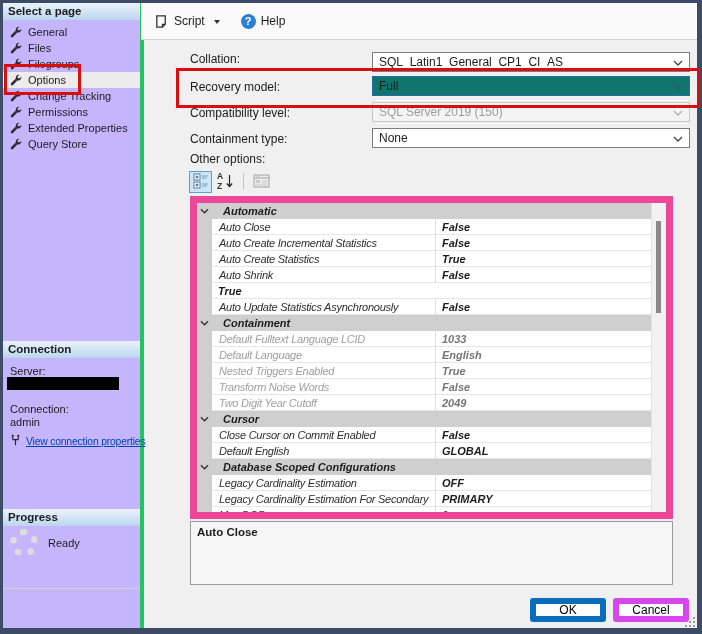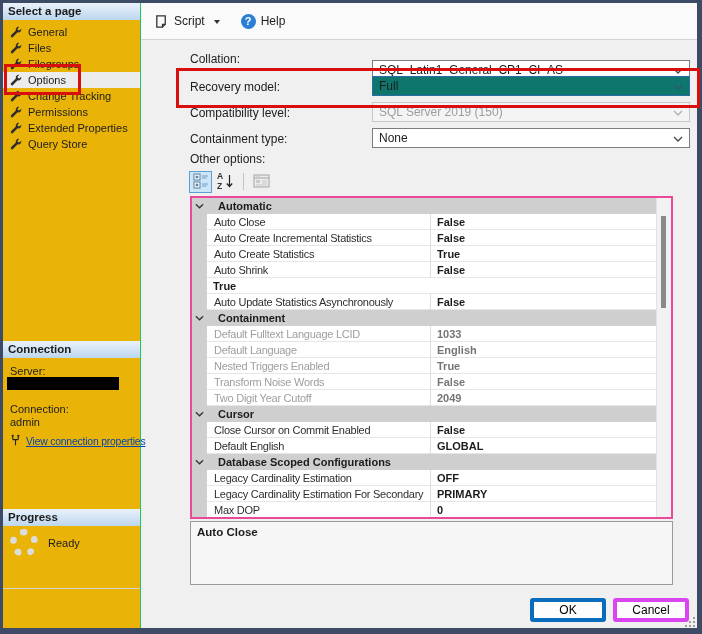--- a/index.html
+++ b/index.html
@@ -2,21 +2,21 @@
 <html><head>
 <meta charset="utf-8">
 <style>
   html,body{margin:0;padding:0;background:#888;}
   #root{position:relative;width:702px;height:634px;background:#3d4b66;
         font-family:"Liberation Sans",sans-serif;font-size:11px;color:#1c1c1c;overflow:hidden;}
   #inner{position:absolute;left:3px;top:3px;right:5px;bottom:6px;background:#f0f0f0;}
   #layer{position:absolute;inset:0;}
 
   
-  #sidebar{position:absolute;left:3px;top:3px;width:137px;bottom:6px;background:#eab308;border-right:1px solid #22c55e;}
+  #sidebar{position:absolute;left:3px;top:3px;width:137px;bottom:6px;background:#c4b5fd;border-right:4px solid #22c55e;}
   .side-header{position:absolute;left:0;right:0;height:17px;line-height:17px;padding-left:5px;
                font-weight:bold;font-size:11.5px;background:linear-gradient(#eaf2fb,#bcd6ee);}
   #pages{position:absolute;left:0;top:21px;right:0;}
   .page-item{height:16px;display:flex;align-items:center;padding-left:7px;gap:6px;cursor:default;}
   .page-item.selected{background:#ececec;}
   .page-label{font-size:11px;white-space:nowrap;}
   .wrench{width:12px;height:12px;flex:0 0 12px;display:flex;align-items:center;}
   .side-text{position:absolute;left:7px;font-size:11px;white-space:nowrap;}
   #server-redacted{position:absolute;left:4px;top:374px;width:112px;height:13px;background:#000;}
   #conn-link-row{position:absolute;left:6px;top:431px;display:flex;align-items:center;gap:4px;text-align:center;}
@@ -49,21 +49,21 @@
   .tbtn{width:23px;height:22px;display:flex;align-items:center;justify-content:center;
         border:1px solid transparent;box-sizing:border-box;position:relative;}
   .tbtn.selected{background:#cde6f7;border-color:#5e9fd4;}
   .tsep{width:1px;height:17px;background:#c4c4c4;margin:0 4px;}
   #az-icon{width:17px;height:17px;position:relative;font-weight:bold;color:#333;}
   #az-icon .la{position:absolute;left:0;top:-2px;font-size:8.5px;}
   #az-icon .lz{position:absolute;left:0;bottom:-1px;font-size:8.5px;}
 
   
   #grid{position:absolute;left:190px;top:196px;width:483px;height:323px;background:#fff;
-        border:2px solid #ec4899;box-sizing:border-box;overflow:hidden;}
+        border:7px solid #ec4899;box-sizing:border-box;overflow:hidden;font-style:italic;}
   #grid-rows{position:absolute;left:0;top:0;right:14px;}
   .grid-row{height:16px;display:flex;align-items:stretch;box-shadow:inset 0 -1px #e6e6e6;}
   .grid-row.cat{background:#cfcfcf;box-shadow:none;font-weight:bold;}
   .chev{width:15px;display:flex;align-items:center;justify-content:center;}
   .cat-label{display:flex;align-items:center;padding-left:11px;font-size:11px;white-space:nowrap;}
   .gutter{width:15px;background:#cfcfcf;box-sizing:border-box;}
   .plabel{width:224px;box-sizing:border-box;padding-left:7px;border-right:1px solid #dedede;
           display:flex;align-items:center;color:#2e2e2e;font-size:11px;letter-spacing:-0.25px;
           white-space:nowrap;overflow:hidden;}
   .pvalue{flex:1;padding-left:6px;display:flex;align-items:center;font-weight:bold;font-size:11px;
@@ -72,21 +72,21 @@
   .grid-row.dis .pvalue{color:#757575;}
   #grid-scrollbar{position:absolute;top:0;right:0;bottom:0;width:14px;background:#f2f2f2;border-left:1px solid #e2e2e2;}
   #grid-thumb{position:absolute;left:4px;top:18px;width:5px;height:92px;background:#8a8a8a;}
 
   
   #desc{position:absolute;left:190px;top:521px;width:483px;height:64px;background:#f6f6f6;
         border:1px solid #9a9a9a;box-sizing:border-box;}
   #desc-title{font-weight:bold;font-size:11.5px;padding:4px 0 0 6px;}
 
   
-  .btn{position:absolute;top:598px;width:76px;height:24px;background:#fdfdfd;border:4px solid #d946ef;
+  .btn{position:absolute;top:598px;width:76px;height:24px;background:#fdfdfd;border:6px solid #d946ef;
        border-radius:3px;display:flex;align-items:center;justify-content:center;font-size:12px;cursor:default;}
   .btn.default{border-color:#0a6cbd;}
   #grip{position:absolute;left:684px;top:616px;}
 </style>
 </head>
 <body>
 
 <div id="root">
   <div id="inner"></div>
   <div id="layer">
@@ -200,21 +200,21 @@
           <path d="M9 14v-3h3" fill="none" stroke="#333" stroke-width="1.2"></path>
         </svg>
       </span>
       <span class="tlabel">Script</span>
       <span class="caret"></span>
       <span id="help-icon">?</span>
       <span class="tlabel">Help</span>
     </div>
 
     <div class="flabel" style="top:52px;">Collation:</div>
-    <div class="combo" style="top:60px;align-items:center;">
+    <div class="combo" style="top:52px;align-items:center;">
       <span class="combo-text">SQL_Latin1_General_CP1_CI_AS</span>
       <span>
         <svg width="10" height="6" viewBox="0 0 10 6">
             <path d="M1 1l4 4 4-4" fill="none" stroke="#444" stroke-width="1.3"></path>
           </svg>
       </span>
     </div>
 
     <div class="flabel" style="top:80px;">Recovery model:</div>
     <div class="combo focused" style="top:76px;">

